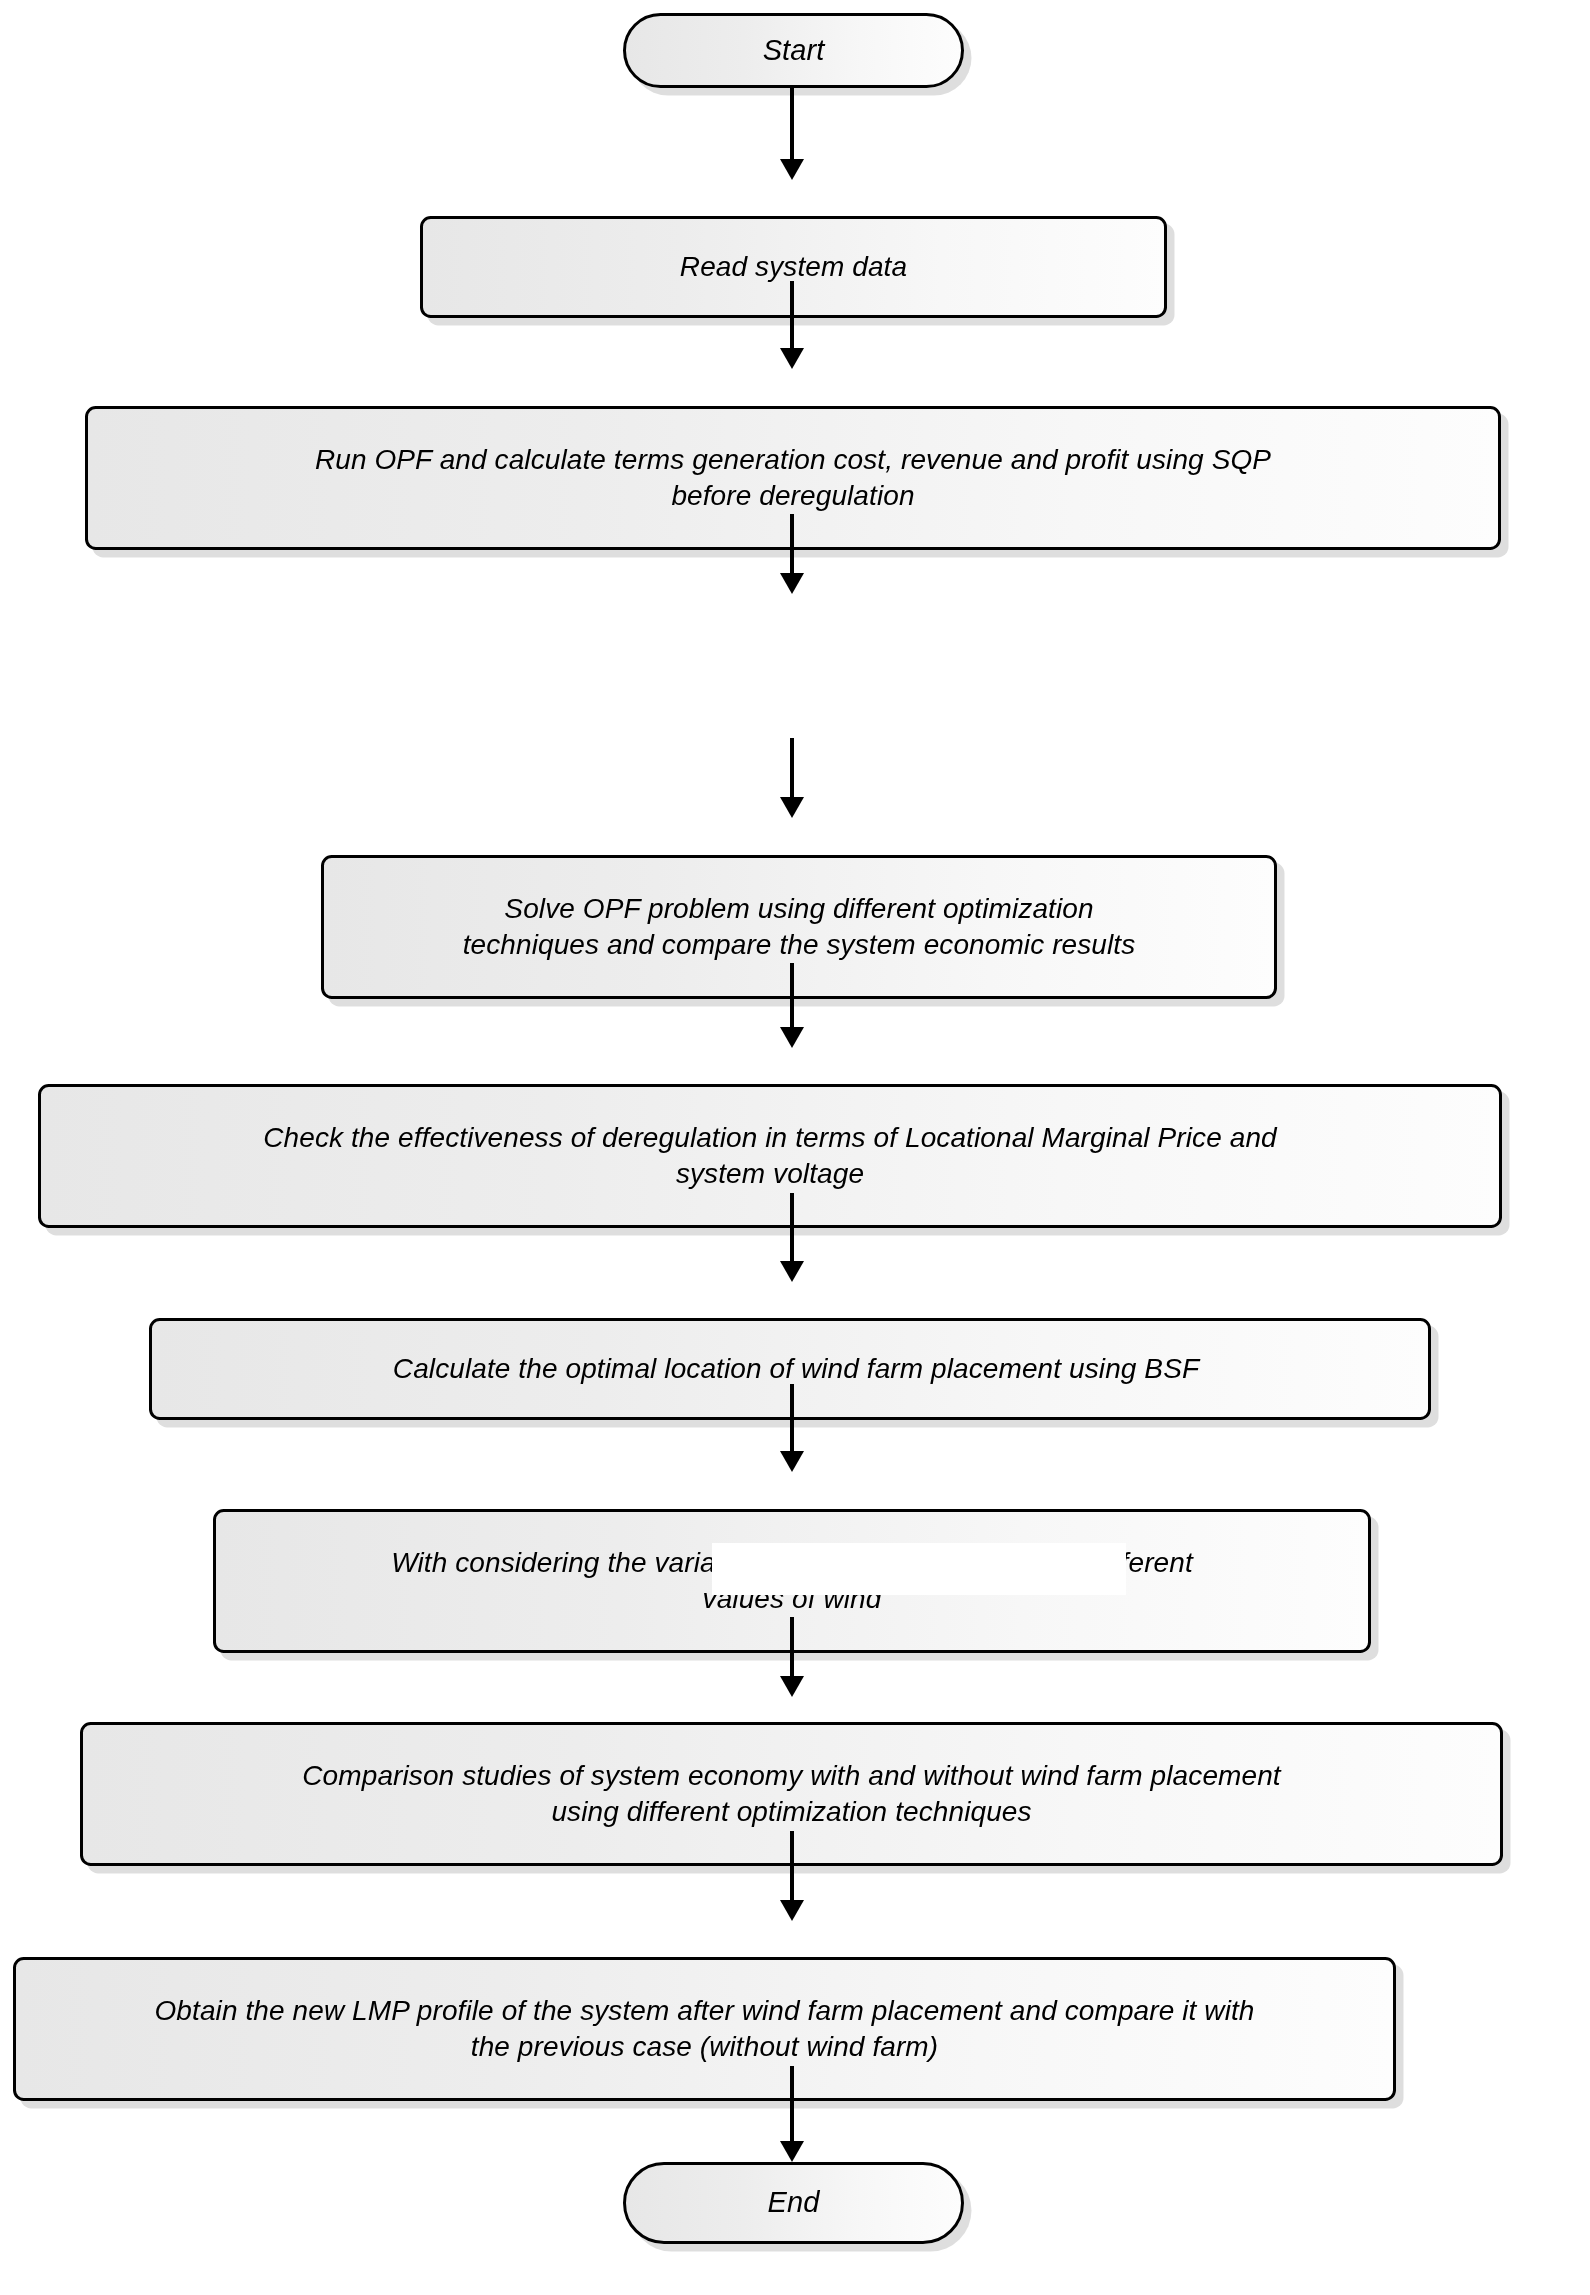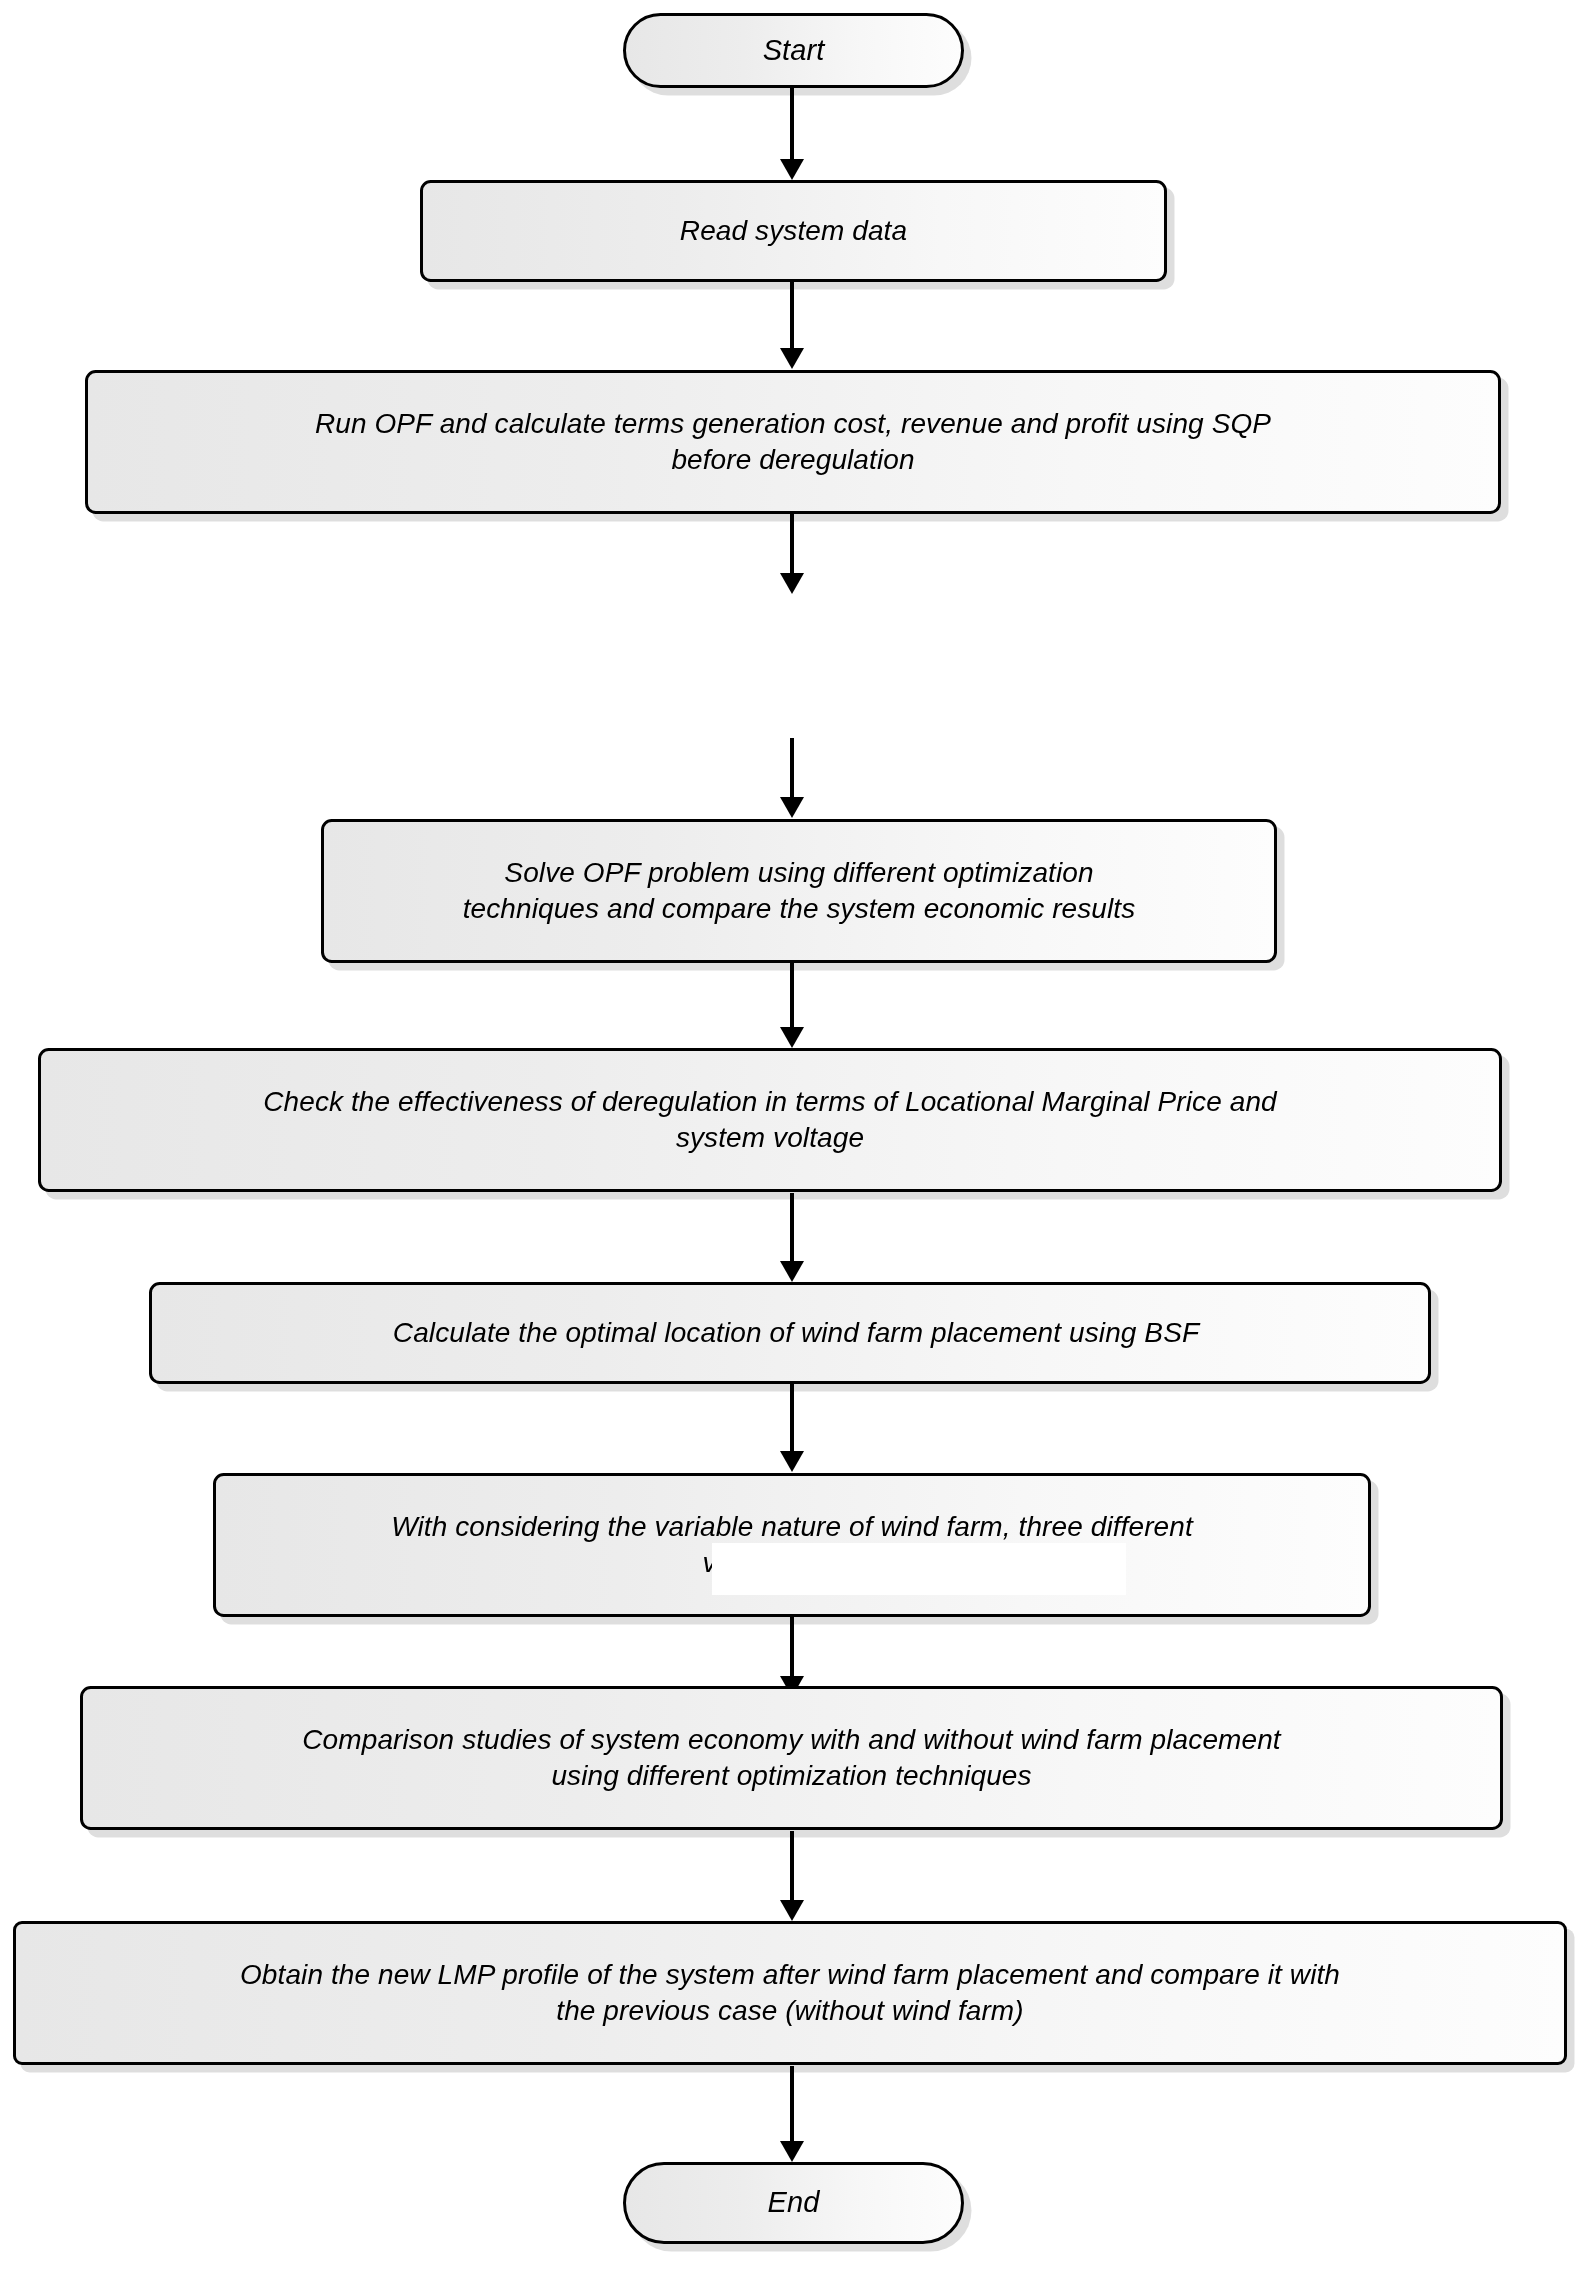--- a/index.html
+++ b/index.html
@@ -36,20 +36,21 @@
     display: block;
     width: 100%;
     padding: 0 14px;
     font-size: 28px;
     line-height: 1.30;
     letter-spacing: 0.1px;
     white-space: pre-line;
   }
   .node.process {
     border-radius: 10.7px;
+    margin-top: 36px;
   }
   .node.terminator {
     border-radius: 534px;
   }
   .node.terminator .label {
     font-size: 29px;
   }
 
   
   .connector {
@@ -163,21 +164,21 @@
   <div class="node process" style="left:80px; top:1686px; width:1423px; height:144px;">
     <span class="label">Comparison studies of system economy with and without wind farm placement
 using different optimization techniques</span>
   </div>
 
   <div class="connector" style="left:792px; top:1831px;">
     <div class="stem" style="height:69px;"></div>
     <div class="head" style="top:69px;"></div>
   </div>
 
-  <div class="node process" style="left:13px; top:1921px; width:1554px; height:144px;border-radius:9px;">
+  <div class="node process" style="left:13px; top:1921px; width:1383px; height:144px;">
     <span class="label">Obtain the new LMP profile of the system after wind farm placement and compare it with
 the previous case (without wind farm)</span>
   </div>
 
   <div class="connector" style="left:792px; top:2066px;">
     <div class="stem" style="height:75px;"></div>
     <div class="head" style="top:75px;"></div>
   </div>
 
   <div class="node terminator" style="left:623px; top:2162px; width:341px; height:82px;">

